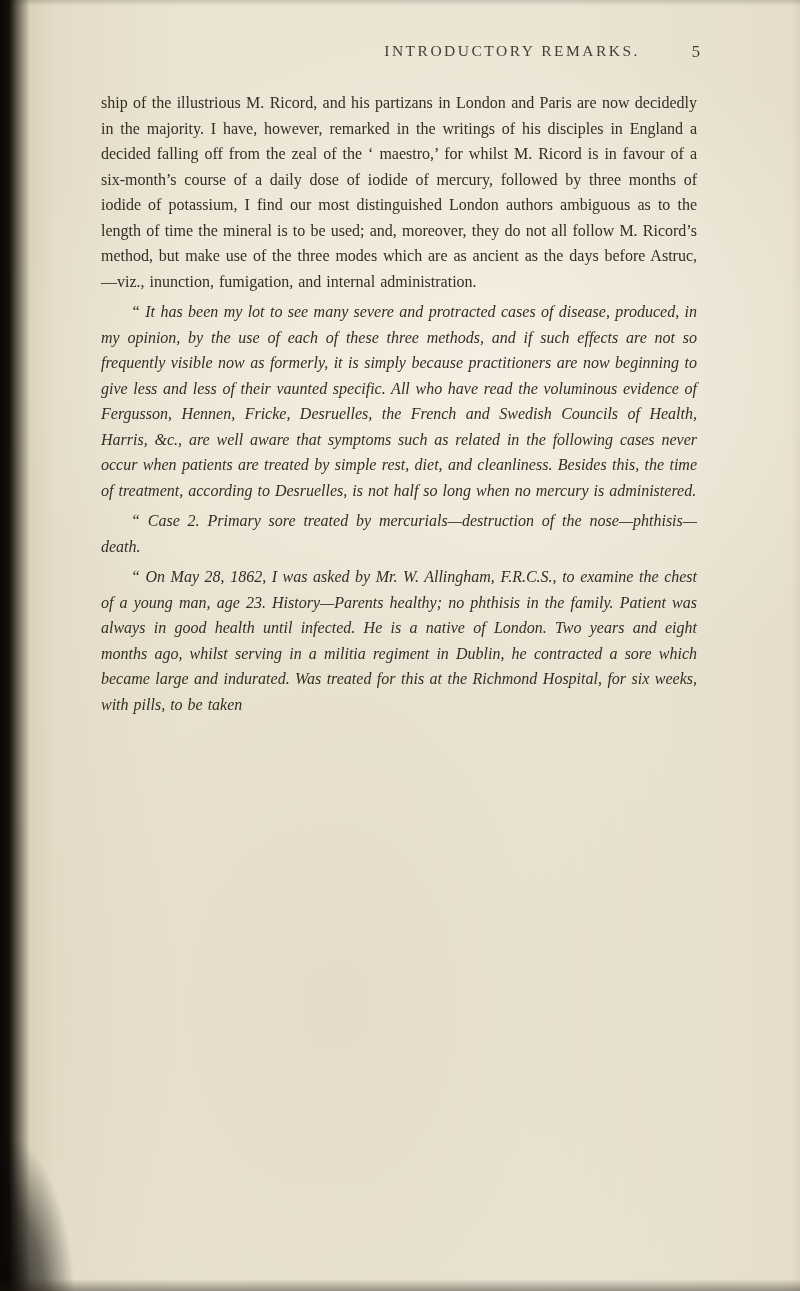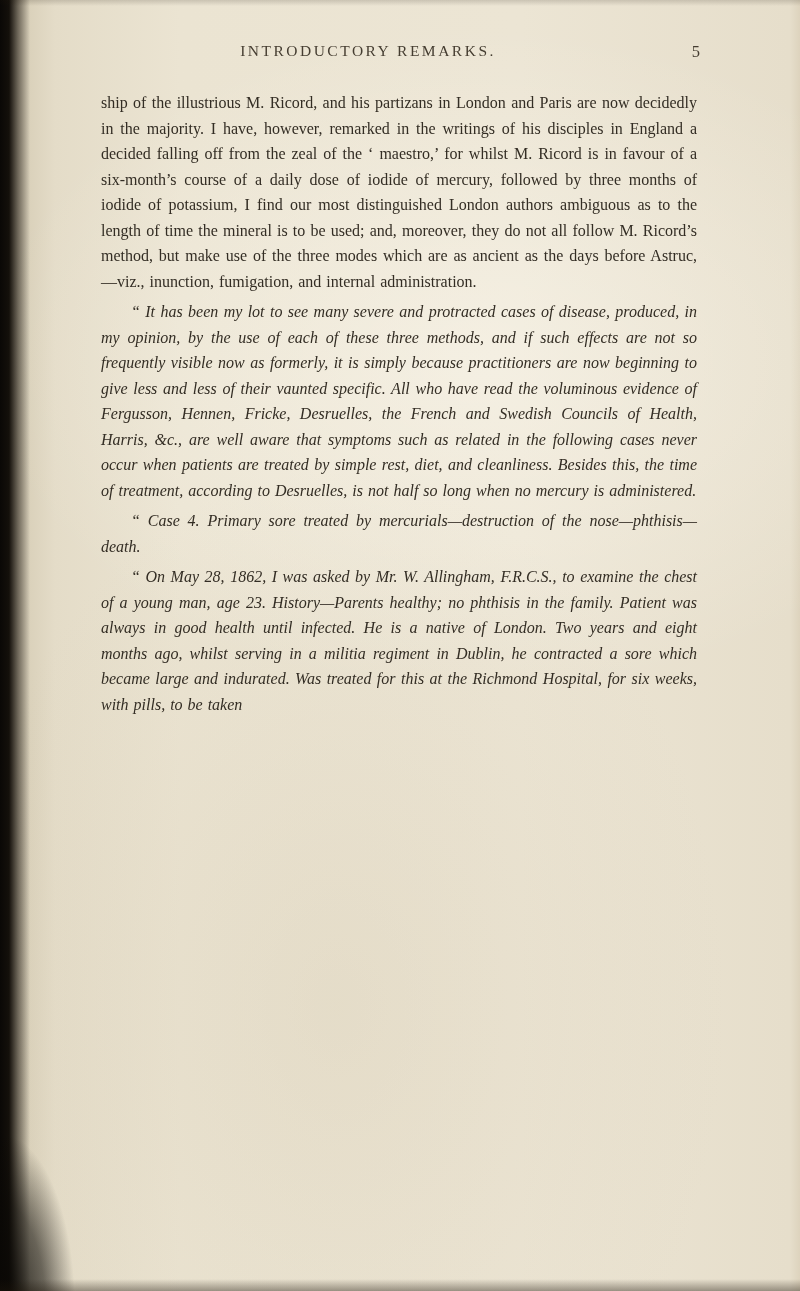--- a/index.html
+++ b/index.html
@@ -47,21 +47,21 @@
     position: relative;
     height: 24px;
     margin-bottom: 24px;
     font-size: 15.5px;
     letter-spacing: 2.5px;
     color: #453d31;
   }
   .running-head .title {
     position: absolute;
     left: 0; right: 62px;
-    text-align: center;
+    text-align: right;
     white-space: nowrap;
   }
   .running-head .folio {
     position: absolute;
     right: 2px; top: 0;
     letter-spacing: 0;
     font-size: 16.5px;
   }
   .body-text p {
     margin: 5px;
@@ -81,21 +81,21 @@
   <div class="content">
 
     <div class="running-head">
       <span class="title">INTRODUCTORY REMARKS.</span>
       <span class="folio">5</span>
     </div>
 
     <div class="body-text">
       <p>ship of the illustrious M. Ricord, and his partizans in London and Paris are now decidedly in the majority. I have, however, remarked in the writings of his disciples in England a decided falling off from the zeal of the ‘ maestro,’ for whilst M. Ricord is in favour of a six-month’s course of a daily dose of iodide of mercury, followed by three months of iodide of potassium, I find our most distinguished London authors ambiguous as to the length of time the mineral is to be used; and, moreover, they do not all follow M. Ricord’s method, but make use of the three modes which are as ancient as the days before Astruc,—viz., inunction, fumigation, and internal administration.</p>
       <p class="indent">“ It has been my lot to see many severe and protracted cases of disease, produced, in my opinion, by the use of each of these three methods, and if such effects are not so frequently visible now as formerly, it is simply because practitioners are now beginning to give less and less of their vaunted specific. All who have read the voluminous evidence of Fergusson, Hennen, Fricke, Desruelles, the French and Swedish Councils of Health, Harris, &amp;c., are well aware that symptoms such as related in the following cases never occur when patients are treated by simple rest, diet, and cleanliness. Besides this, the time of treatment, according to Desruelles, is not half so long when no mercury is administered.</p>
-      <p class="indent">“ Case 4. Primary sore treated by mercurials—destruction of the nose—phthisis—death.</p>
+      <p class="indent">“ Case 2. Primary sore treated by mercurials—destruction of the nose—phthisis—death.</p>
       <p class="indent">“ On May 28, 1862, I was asked by Mr. W. Allingham, F.R.C.S., to examine the chest of a young man, age 23. History—Parents healthy; no phthisis in the family. Patient was always in good health until infected. He is a native of London. Two years and eight months ago, whilst serving in a militia regiment in Dublin, he contracted a sore which became large and indurated. Was treated for this at the Richmond Hospital, for six weeks, with pills, to be taken</p>
     </div>
 
   </div>
 
   <div class="binding-shadow"></div>
   <div class="corner-shadow"></div>
   <div class="bottom-edge"></div>
   <div class="top-edge"></div>
 

